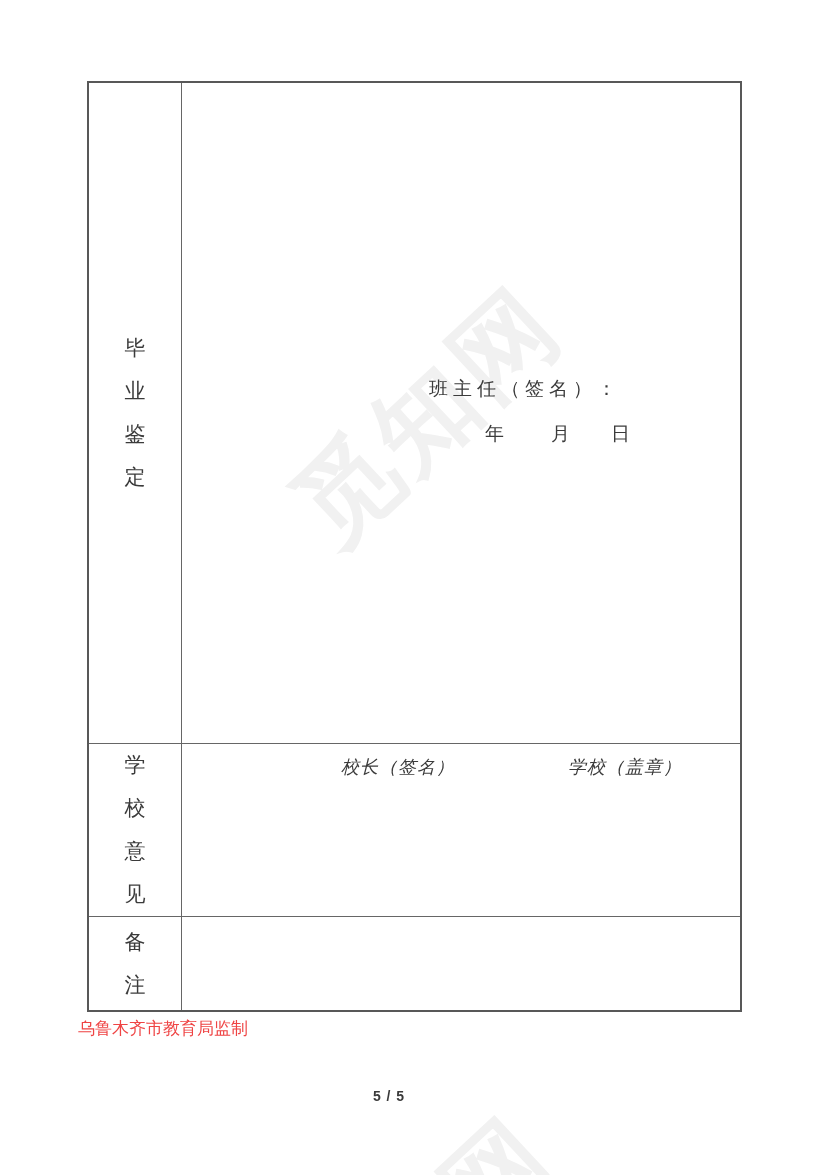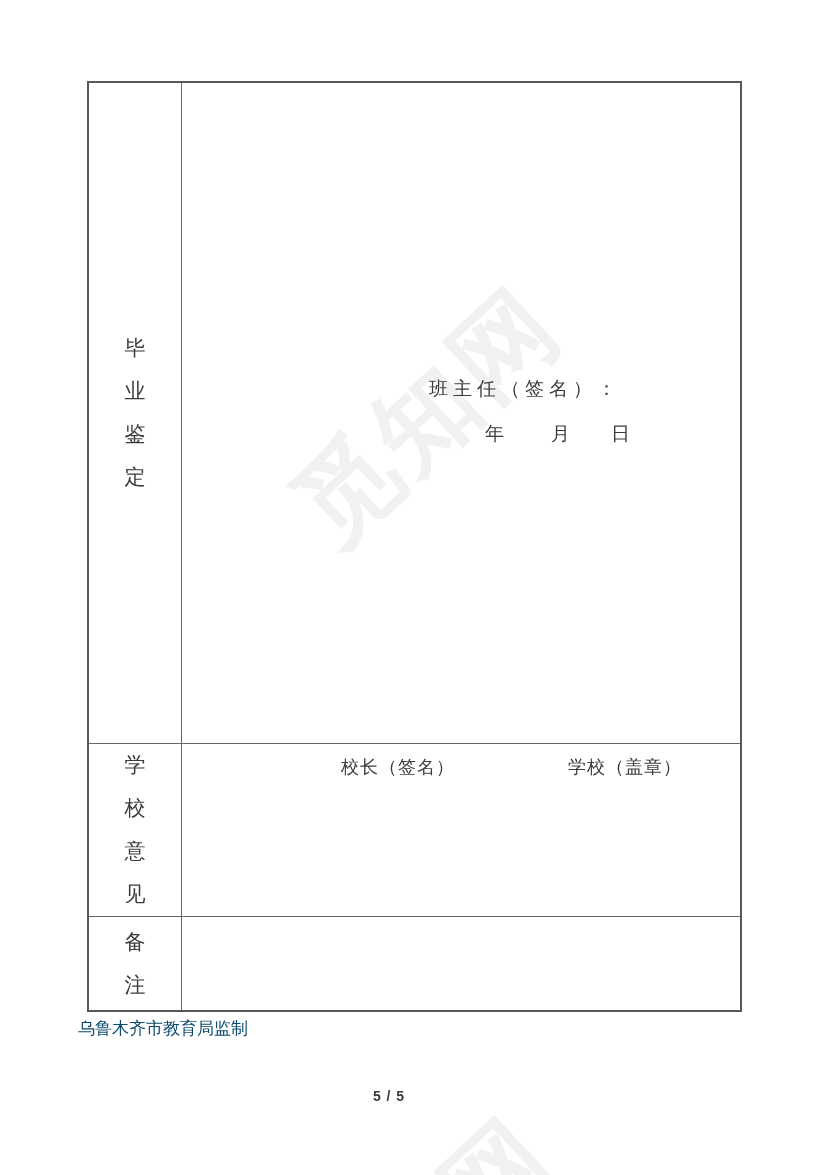--- a/index.html
+++ b/index.html
@@ -96,31 +96,32 @@
   .date-m { left: 369px; }
   .date-d { left: 429px; }
 
   
   .sign-label {
     position: absolute;
     top: 11px;
     font-size: 18px;
     letter-spacing: 1px;
     white-space: nowrap;
+    font-style: italic;
   }
   .principal-sign { left: 159px; }
   .school-seal    { left: 386px; }
 
   
   .footer-issuer {
     position: absolute;
     left: 78px;
     top: 1017px;
     font-size: 17px;
-    color: #0c4a6e;
+    color: #ef4444;
     z-index: 1;
     white-space: nowrap;
   }
   .page-indicator {
     position: absolute;
     left: 0;
     width: 778px;
     top: 1088px;
     text-align: center;
     font-family: "Liberation Sans", "DejaVu Sans", sans-serif;

